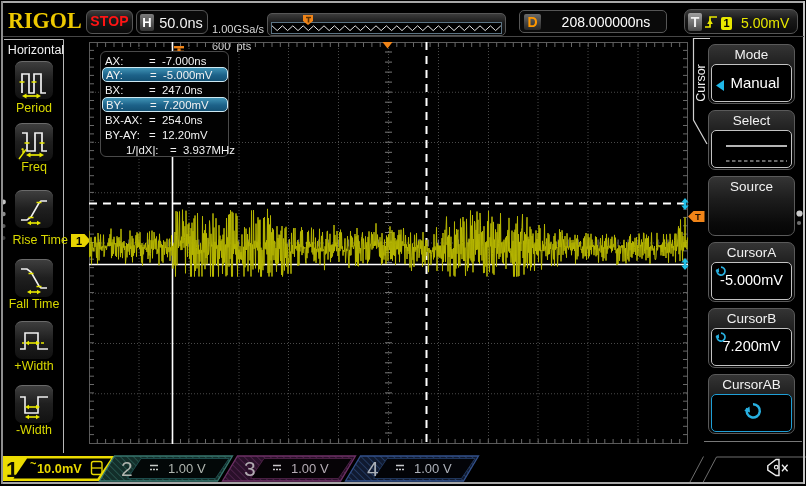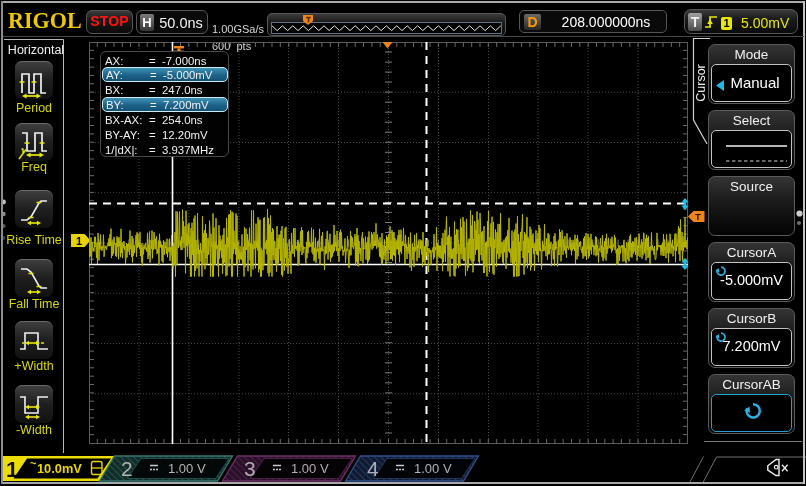--- a/index.html
+++ b/index.html
@@ -106,21 +106,21 @@
 <div class="lbl6" style="top:160px;">Freq</div>
 
 <div class="btn6" style="top:190px;">
  <svg width="38" height="38" viewBox="0 0 38 38">
   <path d="M6 29h6l4-3 8-14 2-2h6" stroke="#f0f0f0" stroke-width="1.6" fill="none"></path>
   <path d="M13.5 26.5h5M21.5 11.5h5" stroke="#e8e800" stroke-width="1.5"></path>
   <path d="M15 32h8" stroke="#e8e800" stroke-width="1.6"></path>
   <polygon points="12,32 16,29.8 16,34.2" fill="#e8e800"></polygon>
   <polygon points="26,32 22,29.8 22,34.2" fill="#e8e800"></polygon>
  </svg></div>
-<div class="lbl6" style="top:233px;">Rise Time</div>
+<div class="lbl6" style="top:233px;text-align:right;">Rise Time</div>
 
 <div class="btn6" style="top:259px;">
  <svg width="38" height="38" viewBox="0 0 38 38">
   <path d="M6 9h6l4 3 8 14 2 2h6" stroke="#f0f0f0" stroke-width="1.6" fill="none"></path>
   <path d="M13.5 13.5h5M21.5 26.5h5" stroke="#e8e800" stroke-width="1.5"></path>
   <path d="M15 32h8" stroke="#e8e800" stroke-width="1.6"></path>
   <polygon points="12,32 16,29.8 16,34.2" fill="#e8e800"></polygon>
   <polygon points="26,32 22,29.8 22,34.2" fill="#e8e800"></polygon>
  </svg></div>
 <div class="lbl6" style="top:297px;">Fall Time</div>
@@ -215,21 +215,21 @@
 </svg>
 
 <div class="abs" style="left:100px;top:51px;width:129px;height:106px;background:#020202;
  border:1px solid #4a4a4a;border-radius:6px;">
 <div class="row" style="top:1.5px;"><span class="rlab">AX:</span><span class="req">=</span><span class="rval">-7.000ns</span></div>
 <div class="row hl" style="top:16.4px;"><span class="rlab">AY:</span><span class="req">=</span><span class="rval">-5.000mV</span></div>
 <div class="row" style="top:31.3px;"><span class="rlab">BX:</span><span class="req">=</span><span class="rval">247.0ns</span></div>
 <div class="row hl" style="top:46.2px;"><span class="rlab">BY:</span><span class="req">=</span><span class="rval">7.200mV</span></div>
 <div class="row" style="top:61.1px;"><span class="rlab">BX-AX:</span><span class="req">=</span><span class="rval">254.0ns</span></div>
 <div class="row" style="top:76.0px;"><span class="rlab">BY-AY:</span><span class="req">=</span><span class="rval">12.20mV</span></div>
-<div class="row" style="top:90.9px;"><span class="rlab">1/|dX|:</span><span class="req">=</span><span class="rval">3.937MHz</span></div>
+<div class="row" style="top:90.9px;margin-left:21px;"><span class="rlab">1/|dX|:</span><span class="req">=</span><span class="rval">3.937MHz</span></div>
 </div>
 
 <svg class="abs" style="left:690px;top:36px;" width="24" height="112" viewBox="0 0 24 112">
  <path d="M20 2.5H3.5V84L17 108" stroke="#d0d0d0" stroke-width="1.2" fill="none"></path>
 </svg>
 <div class="abs" style="left:694px;top:50px;width:14px;height:66px;">
  <div style="position:absolute;left:-23px;top:26px;width:60px;height:14px;color:#f0f0f0;
   font-size:12.5px;text-align:center;transform:rotate(-90deg);">Cursor</div>
   </div>
 

